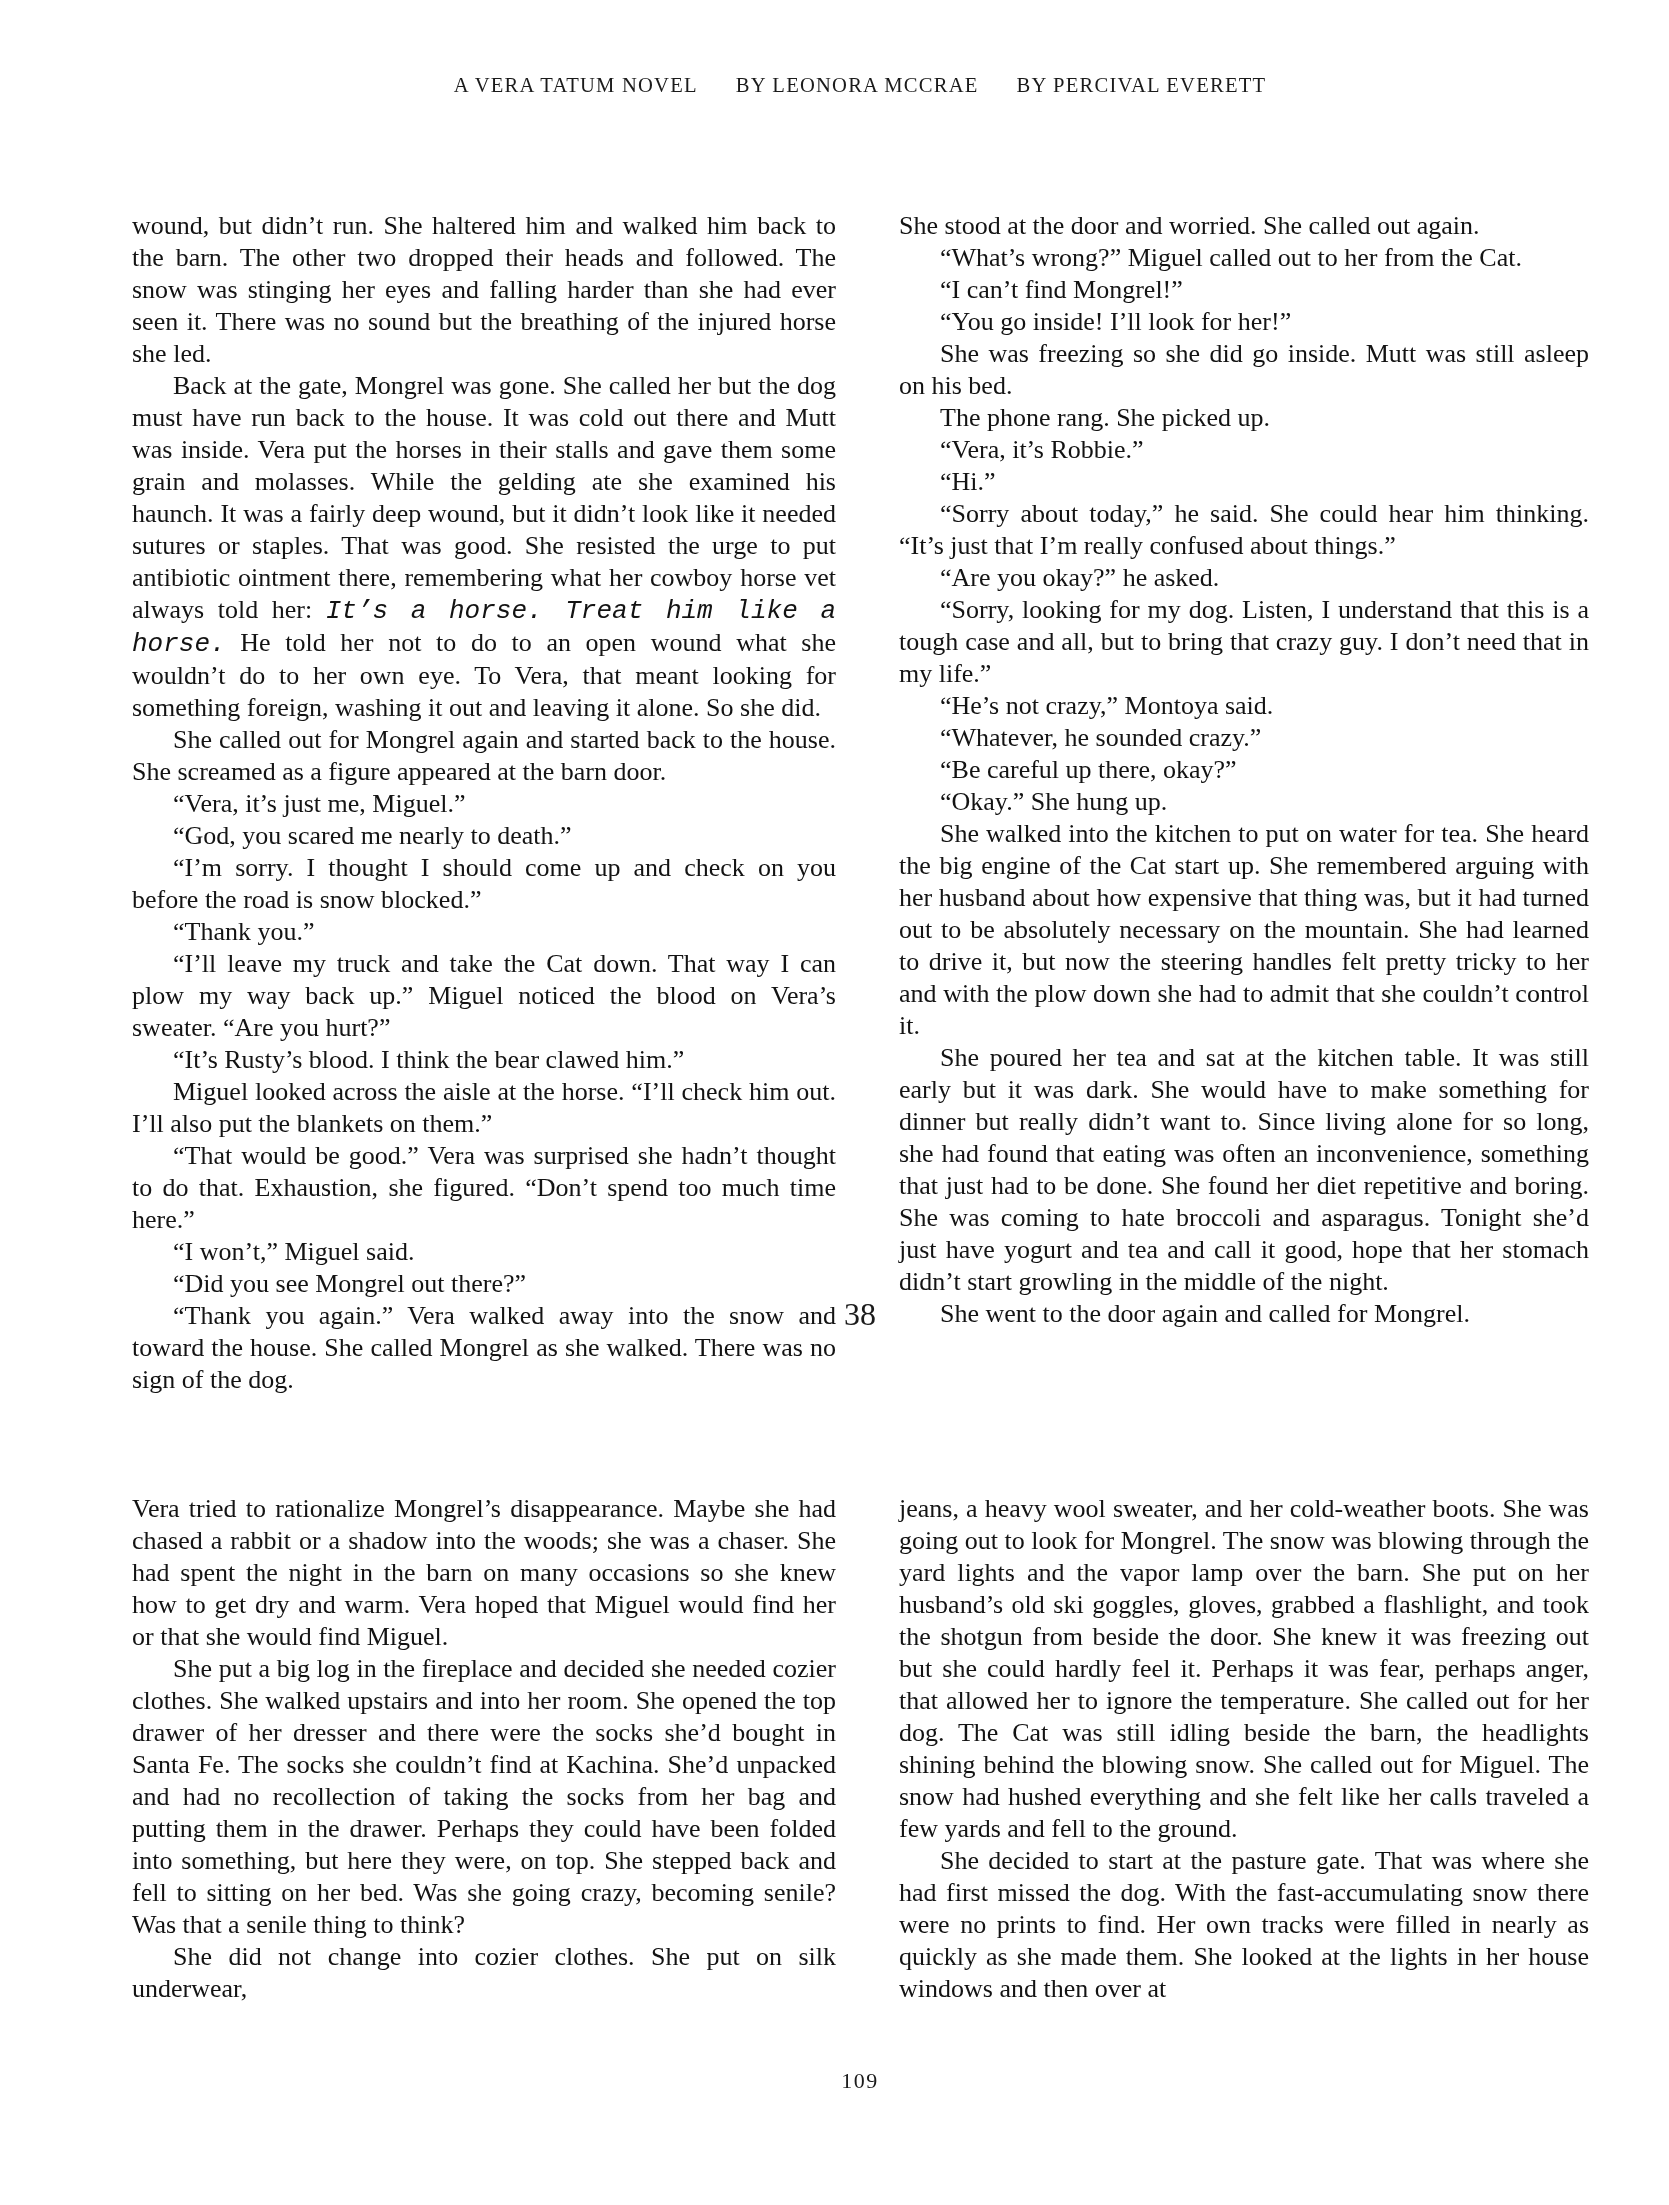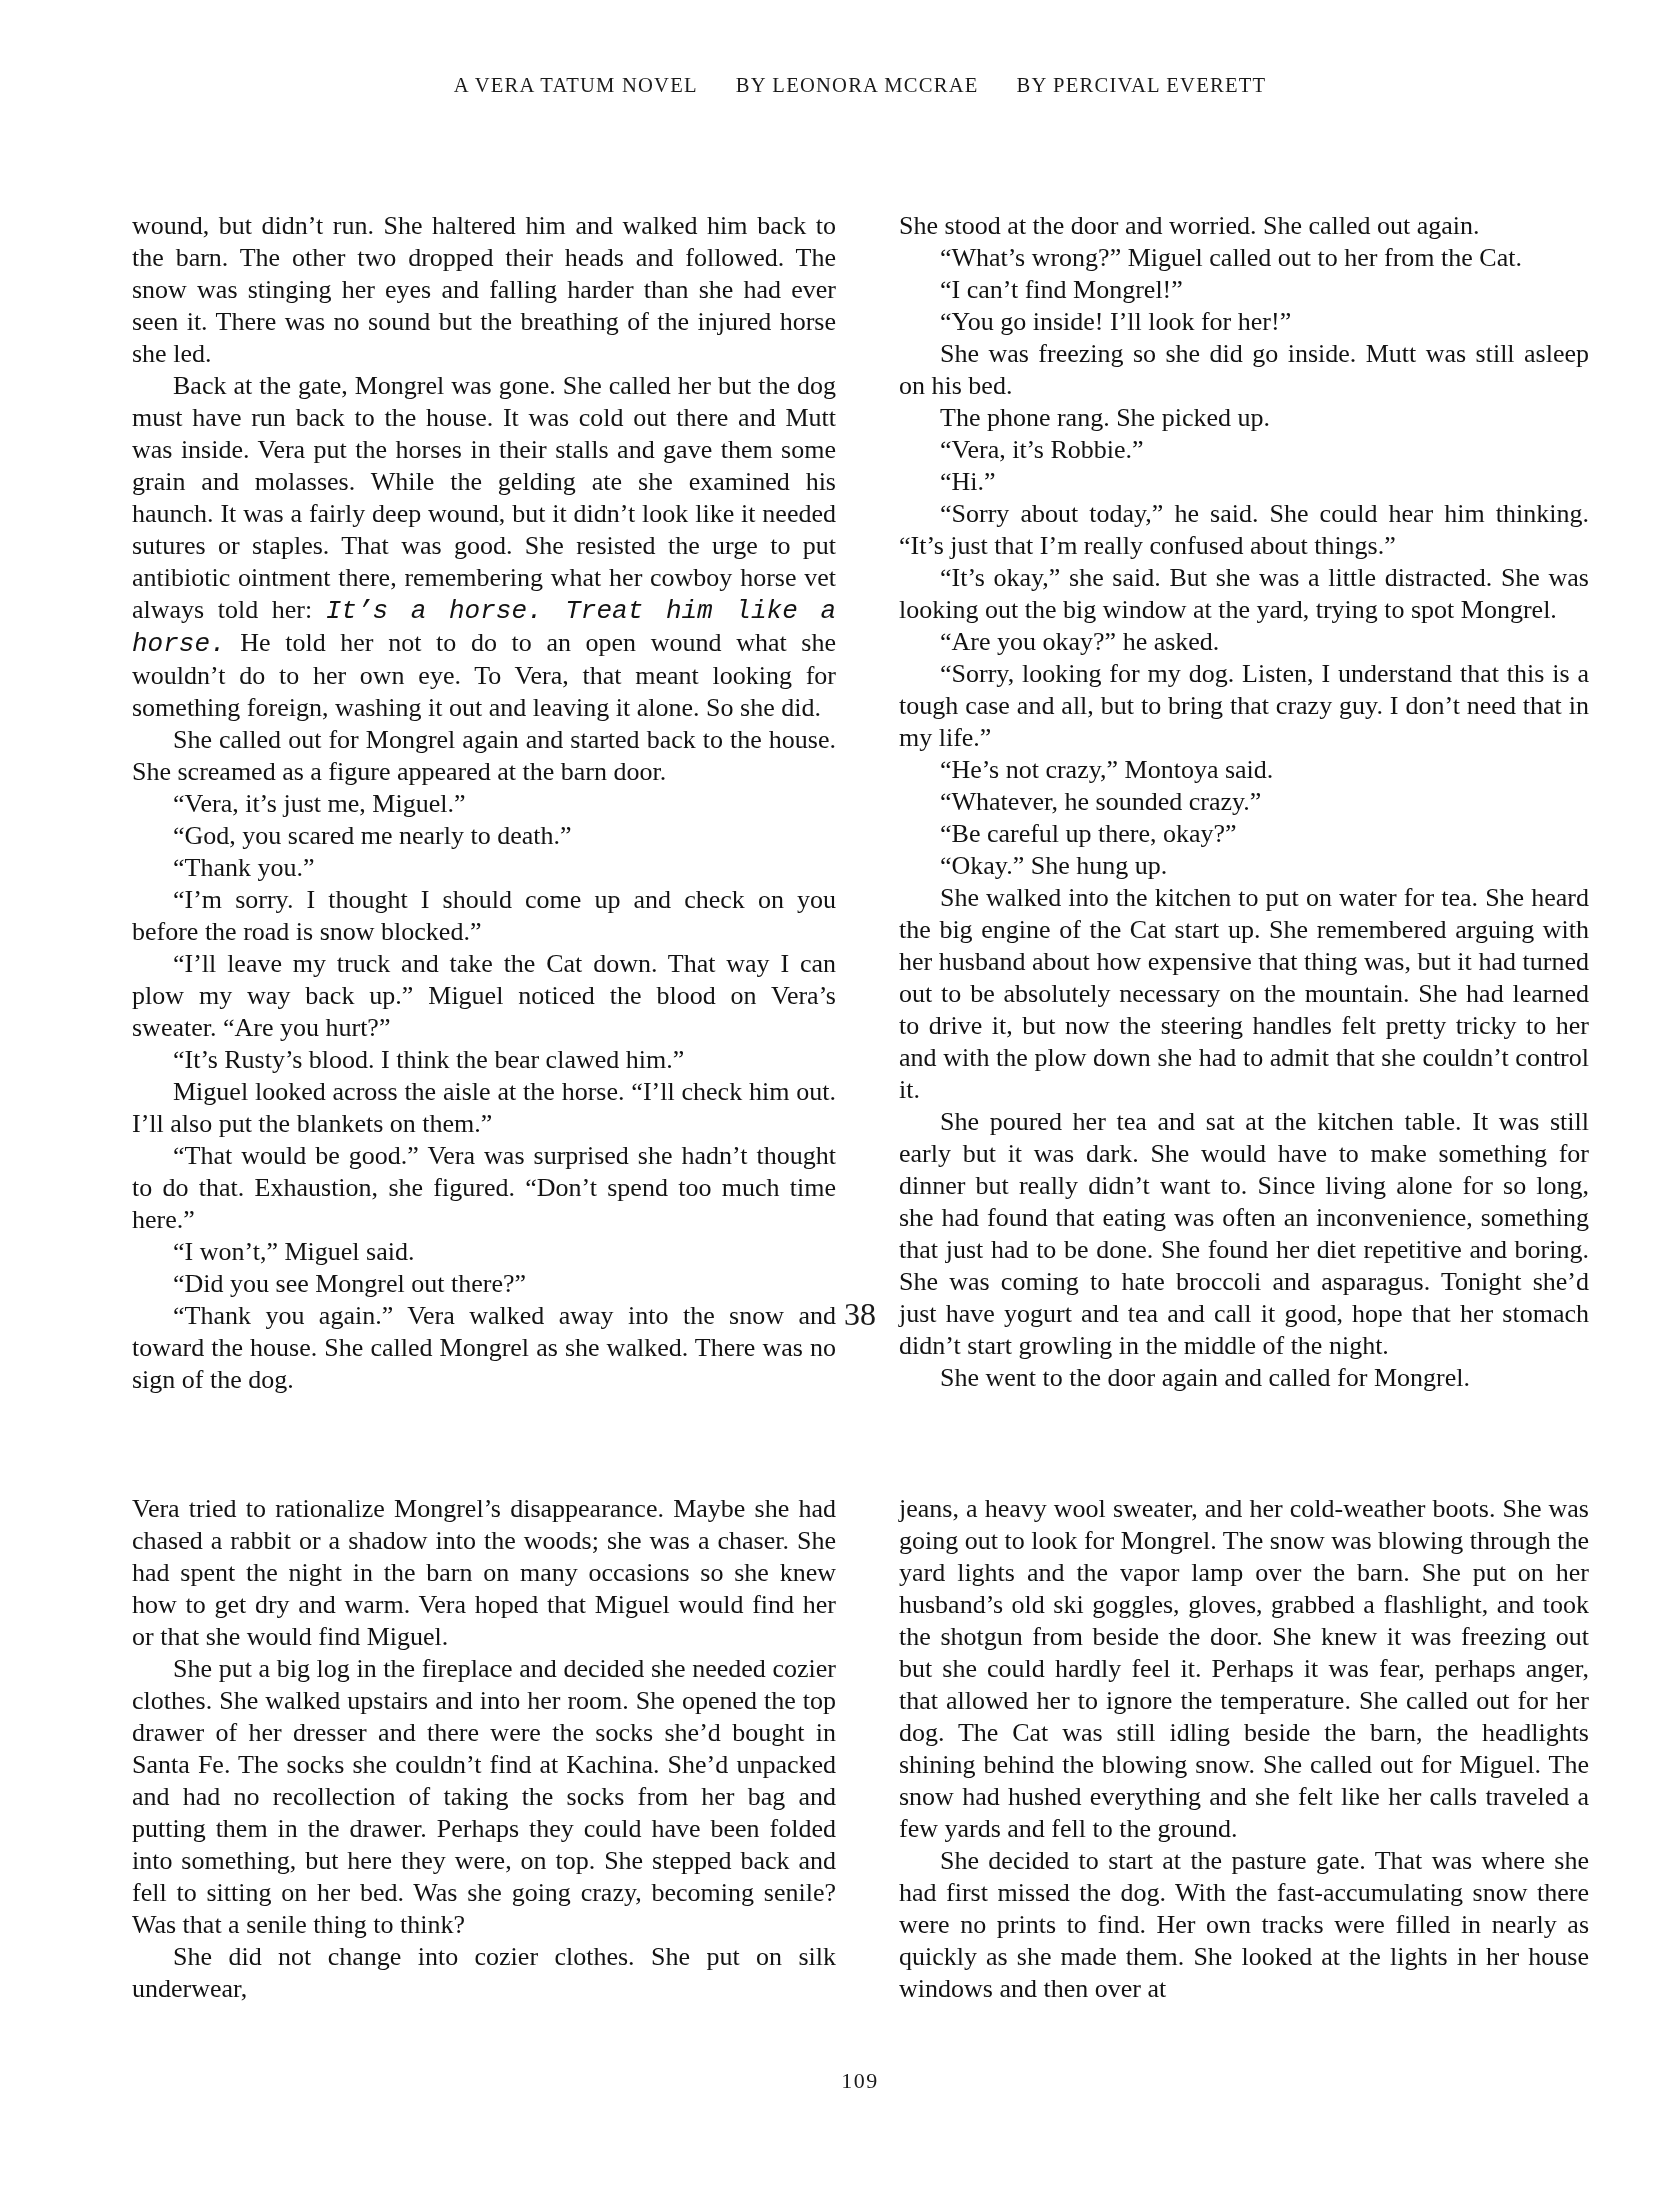--- a/index.html
+++ b/index.html
@@ -56,41 +56,40 @@
   <div class="running-header">
     <span class="part">A VERA TATUM NOVEL</span><span class="part">BY LEONORA MCCRAE</span><span class="part">BY PERCIVAL EVERETT</span>
   </div>
 
   <div class="col s1-left">
       <p><span>wound, but didn’t run. She haltered him and walked him back to the barn. The other two dropped their heads and followed. The snow was stinging her eyes and falling harder than she had ever seen it. There was no sound but the breathing of the injured horse she led.</span></p>
       <p class="indent"><span>Back at the gate, Mongrel was gone. She called her but the dog must have run back to the house. It was cold out there and Mutt was inside. Vera put the horses in their stalls and gave them some grain and molasses. While the gelding ate she examined his haunch. It was a fairly deep wound, but it didn’t look like it needed sutures or staples. That was good. She resisted the urge to put antibiotic ointment there, remembering what her cowboy horse vet always told her: </span><span class="ital">It’s a horse. Treat him like a horse.</span><span> He told her not to do to an open wound what she wouldn’t do to her own eye. To Vera, that meant looking for something foreign, washing it out and leaving it alone. So she did.</span></p>
       <p class="indent"><span>She called out for Mongrel again and started back to the house. She screamed as a figure appeared at the barn door.</span></p>
       <p class="indent"><span>“Vera, it’s just me, Miguel.”</span></p>
       <p class="indent"><span>“God, you scared me nearly to death.”</span></p>
+      <p class="indent"><span>“I’m sorry. I thought I should come up and check on you before the road is snow blocked.”</span></p>
       <p class="indent"><span>“Thank you.”</span></p>
-      <p class="indent"><span>“I’m sorry. I thought I should come up and check on you before the road is snow blocked.”</span></p>
       <p class="indent"><span>“I’ll leave my truck and take the Cat down. That way I can plow my way back up.” Miguel noticed the blood on Vera’s sweater. “Are you hurt?”</span></p>
       <p class="indent"><span>“It’s Rusty’s blood. I think the bear clawed him.”</span></p>
       <p class="indent"><span>Miguel looked across the aisle at the horse. “I’ll check him out. I’ll also put the blankets on them.”</span></p>
       <p class="indent"><span>“That would be good.” Vera was surprised she hadn’t thought to do that. Exhaustion, she figured. “Don’t spend too much time here.”</span></p>
       <p class="indent"><span>“I won’t,” Miguel said.</span></p>
       <p class="indent"><span>“Did you see Mongrel out there?”</span></p>
       <p class="indent"><span>“Thank you again.” Vera walked away into the snow and toward the house. She called Mongrel as she walked. There was no sign of the dog.</span></p>
     </div>
   <div class="col s1-right">
       <p><span>She stood at the door and worried. She called out again.</span></p>
       <p class="indent"><span>“What’s wrong?” Miguel called out to her from the Cat.</span></p>
       <p class="indent"><span>“I can’t find Mongrel!”</span></p>
       <p class="indent"><span>“You go inside! I’ll look for her!”</span></p>
       <p class="indent"><span>She was freezing so she did go inside. Mutt was still asleep on his bed.</span></p>
       <p class="indent"><span>The phone rang. She picked up.</span></p>
       <p class="indent"><span>“Vera, it’s Robbie.”</span></p>
       <p class="indent"><span>“Hi.”</span></p>
       <p class="indent"><span>“Sorry about today,” he said. She could hear him thinking. “It’s just that I’m really confused about things.”</span></p>
-      <p class="indent"><span>“It’s okay,” she said. But she was a little distracted. She was looking out the big window at the yard, trying to spot Mongrel.</span></p>
       <p class="indent"><span>“Are you okay?” he asked.</span></p>
       <p class="indent"><span>“Sorry, looking for my dog. Listen, I understand that this is a tough case and all, but to bring that crazy guy. I don’t need that in my life.”</span></p>
       <p class="indent"><span>“He’s not crazy,” Montoya said.</span></p>
       <p class="indent"><span>“Whatever, he sounded crazy.”</span></p>
       <p class="indent"><span>“Be careful up there, okay?”</span></p>
       <p class="indent"><span>“Okay.” She hung up.</span></p>
       <p class="indent"><span>She walked into the kitchen to put on water for tea. She heard the big engine of the Cat start up. She remembered arguing with her husband about how expensive that thing was, but it had turned out to be absolutely necessary on the mountain. She had learned to drive it, but now the steering handles felt pretty tricky to her and with the plow down she had to admit that she couldn’t control it.</span></p>
       <p class="indent"><span>She poured her tea and sat at the kitchen table. It was still early but it was dark. She would have to make something for dinner but really didn’t want to. Since living alone for so long, she had found that eating was often an inconvenience, something that just had to be done. She found her diet repetitive and boring. She was coming to hate broccoli and asparagus. Tonight she’d just have yogurt and tea and call it good, hope that her stomach didn’t start growling in the middle of the night.</span></p>
       <p class="indent"><span>She went to the door again and called for Mongrel.</span></p>
     </div>

